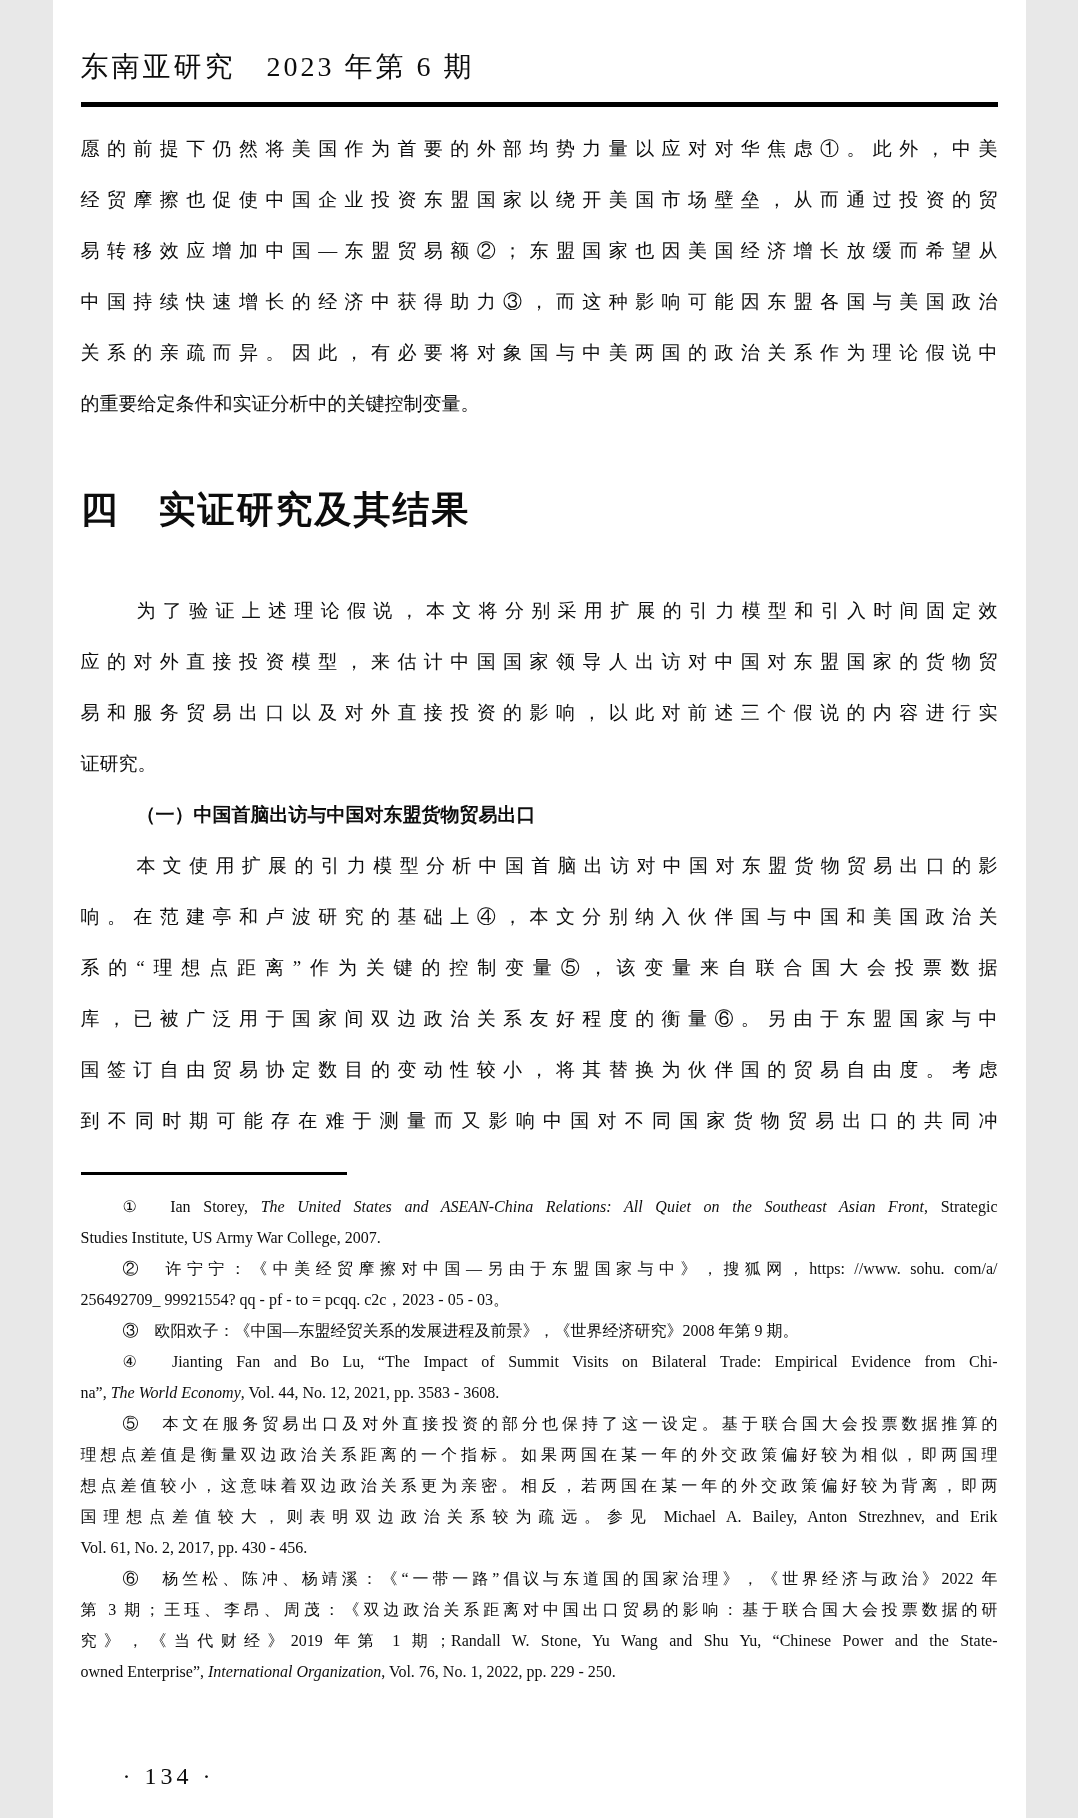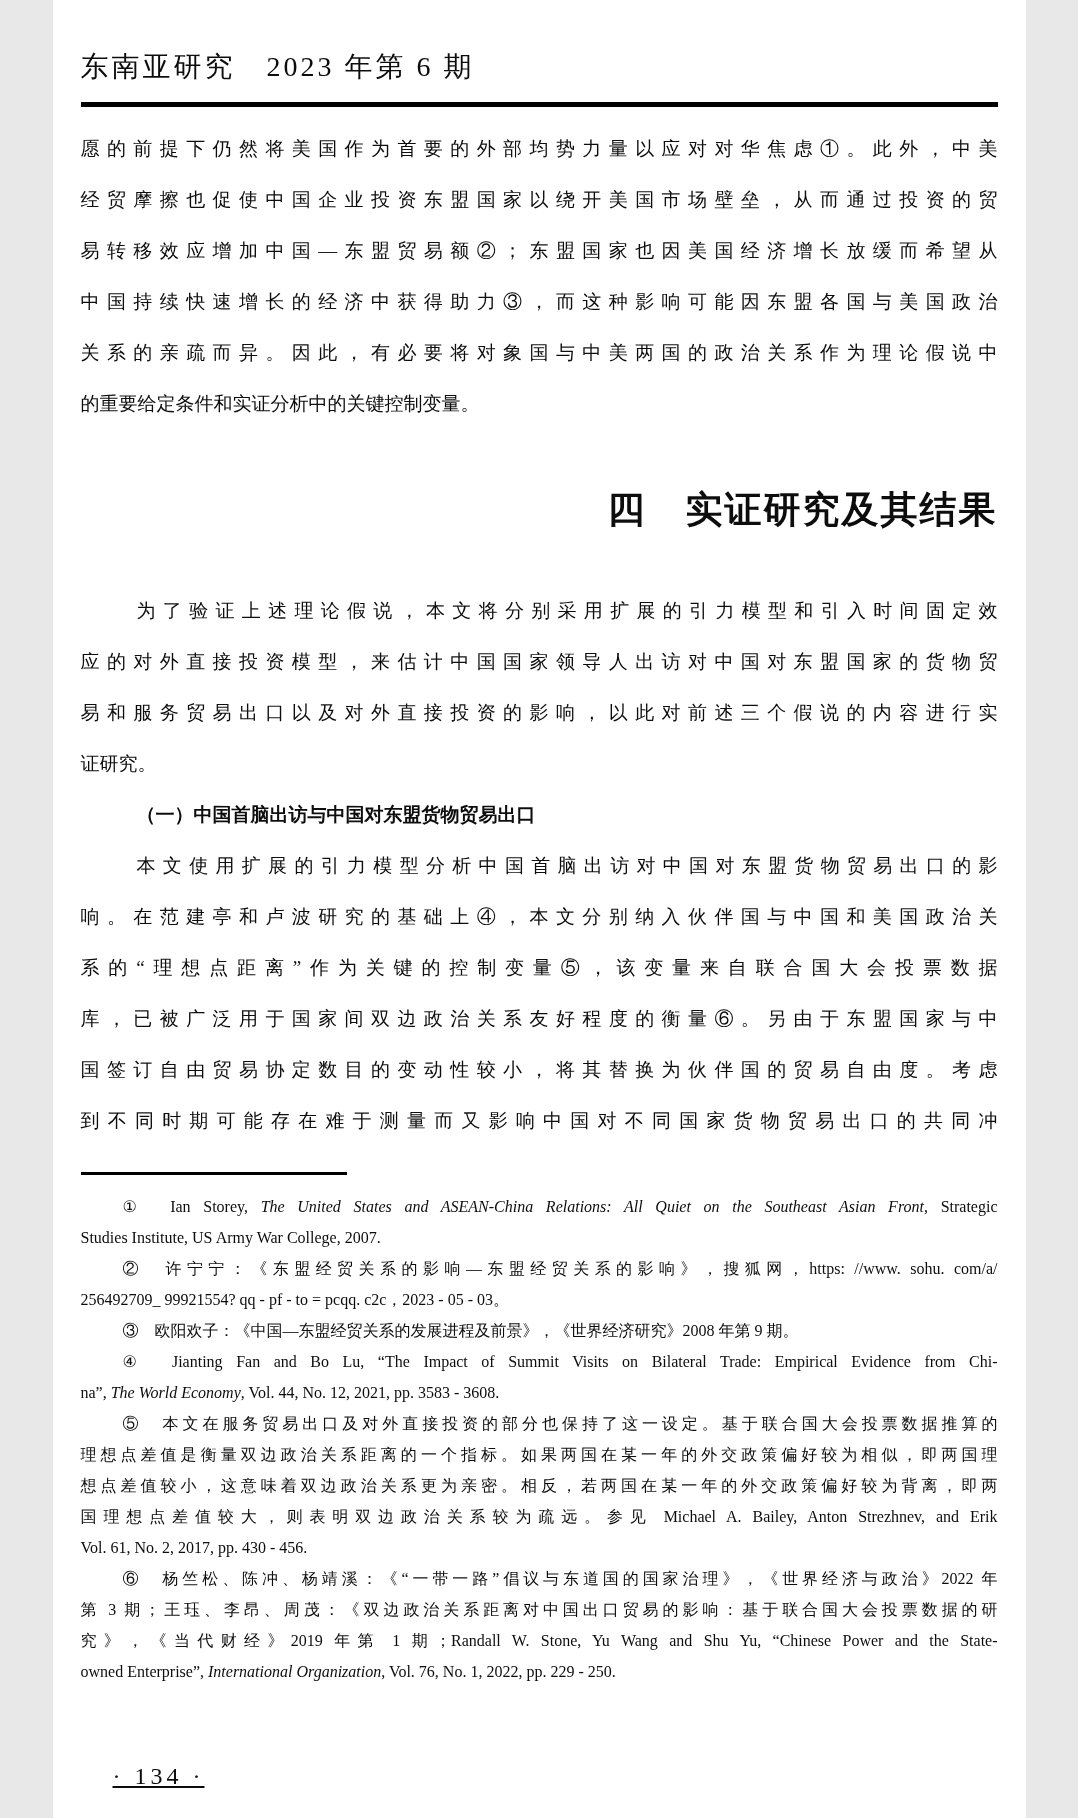--- a/index.html
+++ b/index.html
@@ -8,30 +8,30 @@
     font-family:"Liberation Serif","DejaVu Serif",serif;
     box-sizing:border-box;padding:50px 28px 0 28px;position:relative;overflow:hidden;
   }
   .journal-header{font-size:28px;line-height:34px;letter-spacing:3px;}
   .header-rule{height:5px;background:#000;margin-top:18px;}
   .body-block{margin-top:16px;}
   .body-line{font-size:19px;line-height:51px;white-space:normal;}
   .just{text-align:justify;text-align-last:justify;text-justify:inter-character;}
   .indent{text-indent:56px;}
   .section-heading{
-    font-size:37px;font-weight:bold;text-align:right;
+    font-size:37px;font-weight:bold;text-align:left;
     margin:56px 0 50px 0;letter-spacing:2px;
   }
   .subheading{font-weight:bold;}
   .fn-sep{width:266px;height:3px;background:#000;margin:26px 0 16px 0;}
   .fn-line{font-size:16px;line-height:31px;}
   .fn-just{text-align:justify;text-align-last:justify;text-justify:inter-character;}
   .fn-indent{text-indent:42px;}
   .italic{font-style:italic;}
-  .page-number{position:absolute;left:60px;bottom:28px;font-size:24px;letter-spacing:4px;text-decoration:underline;}
+  .page-number{position:absolute;left:70px;bottom:28px;font-size:24px;letter-spacing:4px;}
 </style>
 </head>
 <body>
 
 <div class="page">
 
   <div class="journal-header">东南亚研究　2023 年第 6 期</div>
   <div class="header-rule"></div>
 
   <div class="body-block">
@@ -66,21 +66,21 @@
   <div class="fn-sep"></div>
 
   <div>
 
     <div>
       <div class="fn-line fn-just fn-indent"><span>①　Ian Storey, </span><span class="italic">The United States and ASEAN-China Relations: All Quiet on the Southeast Asian Front</span><span>, Strategic</span></div>
       <div class="fn-line">Studies Institute, US Army War College, 2007.</div>
     </div>
 
     <div>
-      <div class="fn-line fn-just fn-indent">②　许宁宁：《东盟经贸关系的影响—东盟经贸关系的影响》，搜狐网，https: //www. sohu. com/a/</div>
+      <div class="fn-line fn-just fn-indent">②　许宁宁：《中美经贸摩擦对中国—另由于东盟国家与中》，搜狐网，https: //www. sohu. com/a/</div>
       <div class="fn-line">256492709_ 99921554? qq - pf - to = pcqq. c2c，2023 - 05 - 03。</div>
     </div>
 
     <div>
       <div class="fn-line fn-indent">③　欧阳欢子：《中国—东盟经贸关系的发展进程及前景》，《世界经济研究》2008 年第 9 期。</div>
     </div>
 
     <div>
       <div class="fn-line fn-just fn-indent">④　Jianting Fan and Bo Lu, “The Impact of Summit Visits on Bilateral Trade: Empirical Evidence from Chi-</div>
       <div class="fn-line"><span>na”, </span><span class="italic">The World Economy</span><span>, Vol. 44, No. 12, 2021, pp. 3583 - 3608.</span></div>

